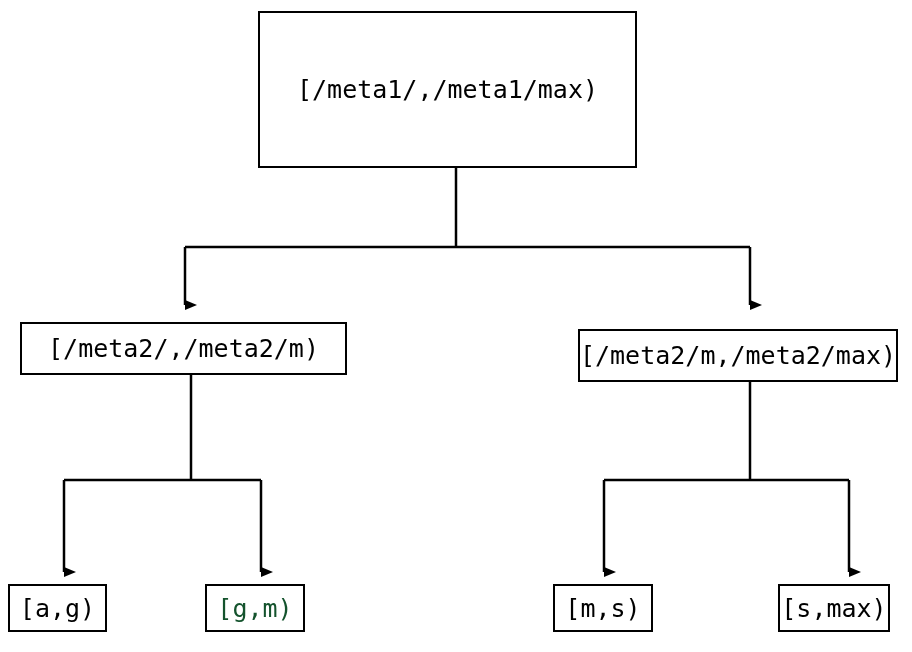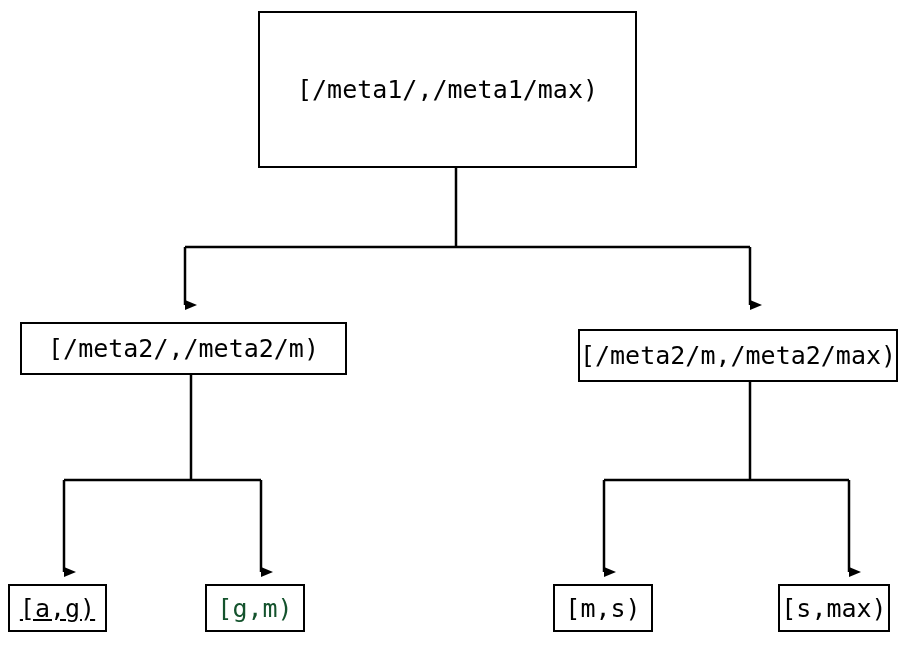--- a/index.html
+++ b/index.html
@@ -88,21 +88,21 @@
   </div>
 
   <div class="node-box node-mid" id="node-meta2-left" style="left: 20px; top: 322px; width: 327px; height: 53px; border-color: rgb(0, 0, 0); color: rgb(0, 0, 0); background: rgb(255, 255, 255);">
     <span class="node-label">[/meta2/,/meta2/m)</span>
   </div>
 
   <div class="node-box node-mid" id="node-meta2-right" style="left: 578px; top: 322px; width: 320px; height: 53px; border-color: rgb(0, 0, 0); color: rgb(0, 0, 0); background: rgb(255, 255, 255); margin-top: 7px;">
     <span class="node-label">[/meta2/m,/meta2/max)</span>
   </div>
 
-  <div class="node-box node-leaf" id="node-leaf-0" style="left: 8px; top: 584px; width: 99px; height: 48px; border-color: rgb(0, 0, 0); color: rgb(0, 0, 0); background: rgb(255, 255, 255); text-decoration: underline;">
+  <div class="node-box node-leaf" id="node-leaf-0" style="left: 8px; top: 584px; width: 99px; height: 48px; border-color: rgb(0, 0, 0); color: rgb(0, 0, 0); background: rgb(255, 255, 255);">
     <span class="node-label">[a,g)</span>
   </div>
 
   <div class="node-box node-leaf" id="node-leaf-1" style="left: 205px; top: 584px; width: 100px; height: 48px; border-color: rgb(0, 0, 0); color: #14532d; background: rgb(255, 255, 255);">
     <span class="node-label">[g,m)</span>
   </div>
 
   <div class="node-box node-leaf" id="node-leaf-2" style="left: 553px; top: 584px; width: 100px; height: 48px; border-color: rgb(0, 0, 0); color: rgb(0, 0, 0); background: rgb(255, 255, 255);">
     <span class="node-label">[m,s)</span>
   </div>

